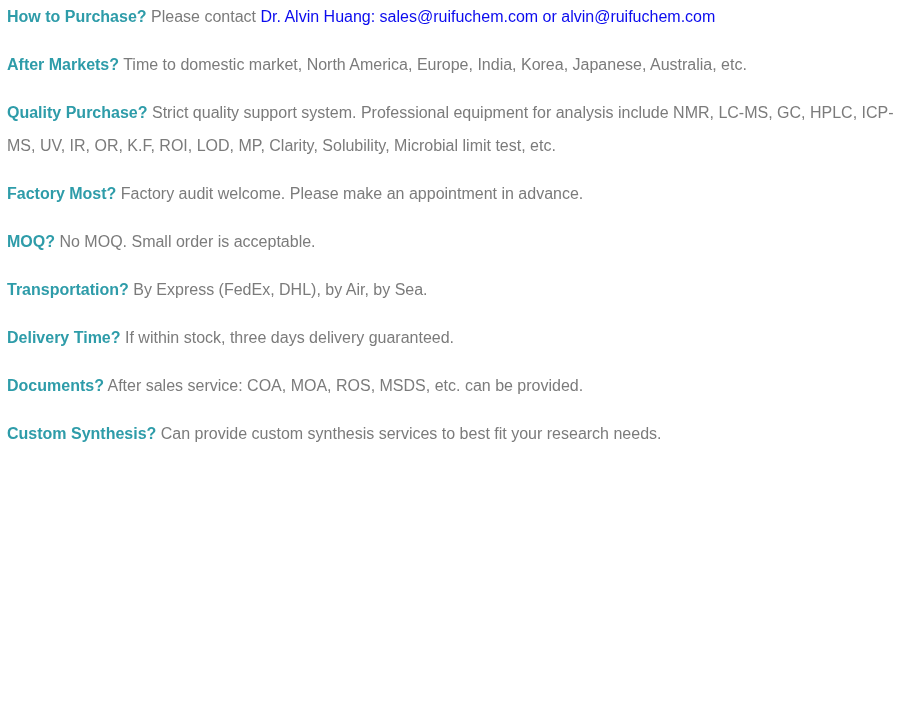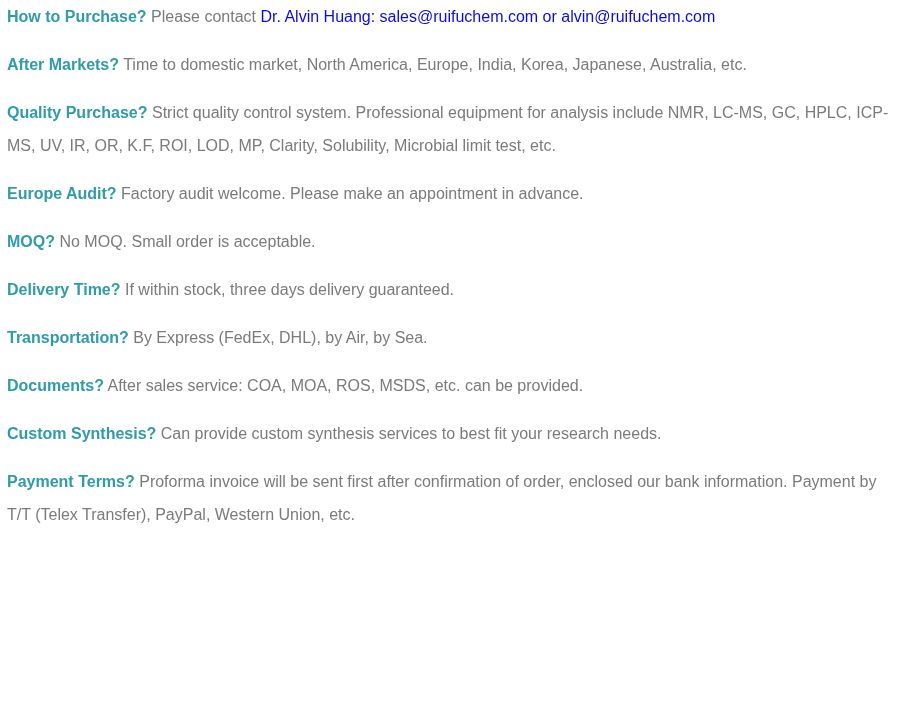--- a/index.html
+++ b/index.html
@@ -43,52 +43,48 @@
 
 
   <p class="faq-item">
     <span class="faq-q">After Markets?</span>
     <span class="faq-a">Time to domestic market, North America, Europe, India, Korea, Japanese, Australia, etc.</span>
   </p>
 
 
   <p class="faq-item">
     <span class="faq-q">Quality Purchase?</span>
-    <span class="faq-a">Strict quality control system. Professional equipment for analysis include NMR, LC-MS, GC, HPLC, ICP-MS, UV, IR, OR, K.F, ROI, LOD, MP, Clarity, Solubility, Microbial limit test, etc.</span>
+    <span class="faq-a">Strict quality support system. Professional equipment for analysis include NMR, LC-MS, GC, HPLC, ICP-MS, UV, IR, OR, K.F, ROI, LOD, MP, Clarity, Solubility, Microbial limit test, etc.</span>
   </p>
 
 
   <p class="faq-item">
-    <span class="faq-q">Europe Audit?</span>
+    <span class="faq-q">Factory Most?</span>
     <span class="faq-a">Factory audit welcome. Please make an appointment in advance.</span>
   </p>
 
   <p class="faq-item">
     <span class="faq-q">MOQ?</span>
     <span class="faq-a">No MOQ. Small order is acceptable.</span>
   </p>
 
   <p class="faq-item">
-    <span class="faq-q">Delivery Time?</span>
-    <span class="faq-a">If within stock, three days delivery guaranteed.</span>
+    <span class="faq-q">Transportation?</span>
+    <span class="faq-a">By Express (FedEx, DHL), by Air, by Sea.</span>
   </p>
 
   <p class="faq-item">
-    <span class="faq-q">Transportation?</span>
-    <span class="faq-a">By Express (FedEx, DHL), by Air, by Sea.</span>
+    <span class="faq-q">Delivery Time?</span>
+    <span class="faq-a">If within stock, three days delivery guaranteed.</span>
   </p>
 
   <p class="faq-item">
     <span class="faq-q">Documents?</span>
     <span class="faq-a">After sales service: COA, MOA, ROS, MSDS, etc. can be provided.</span>
   </p>
 
   <p class="faq-item">
     <span class="faq-q">Custom Synthesis?</span>
     <span class="faq-a">Can provide custom synthesis services to best fit your research needs.</span>
   </p>
 
-  <p class="faq-item">
-    <span class="faq-q">Payment Terms?</span>
-    <span class="faq-a">Proforma invoice will be sent first after confirmation of order, enclosed our bank information. Payment by T/T (Telex Transfer), PayPal, Western Union, etc.</span>
-  </p>
 
 </div>
 
 </body></html>

